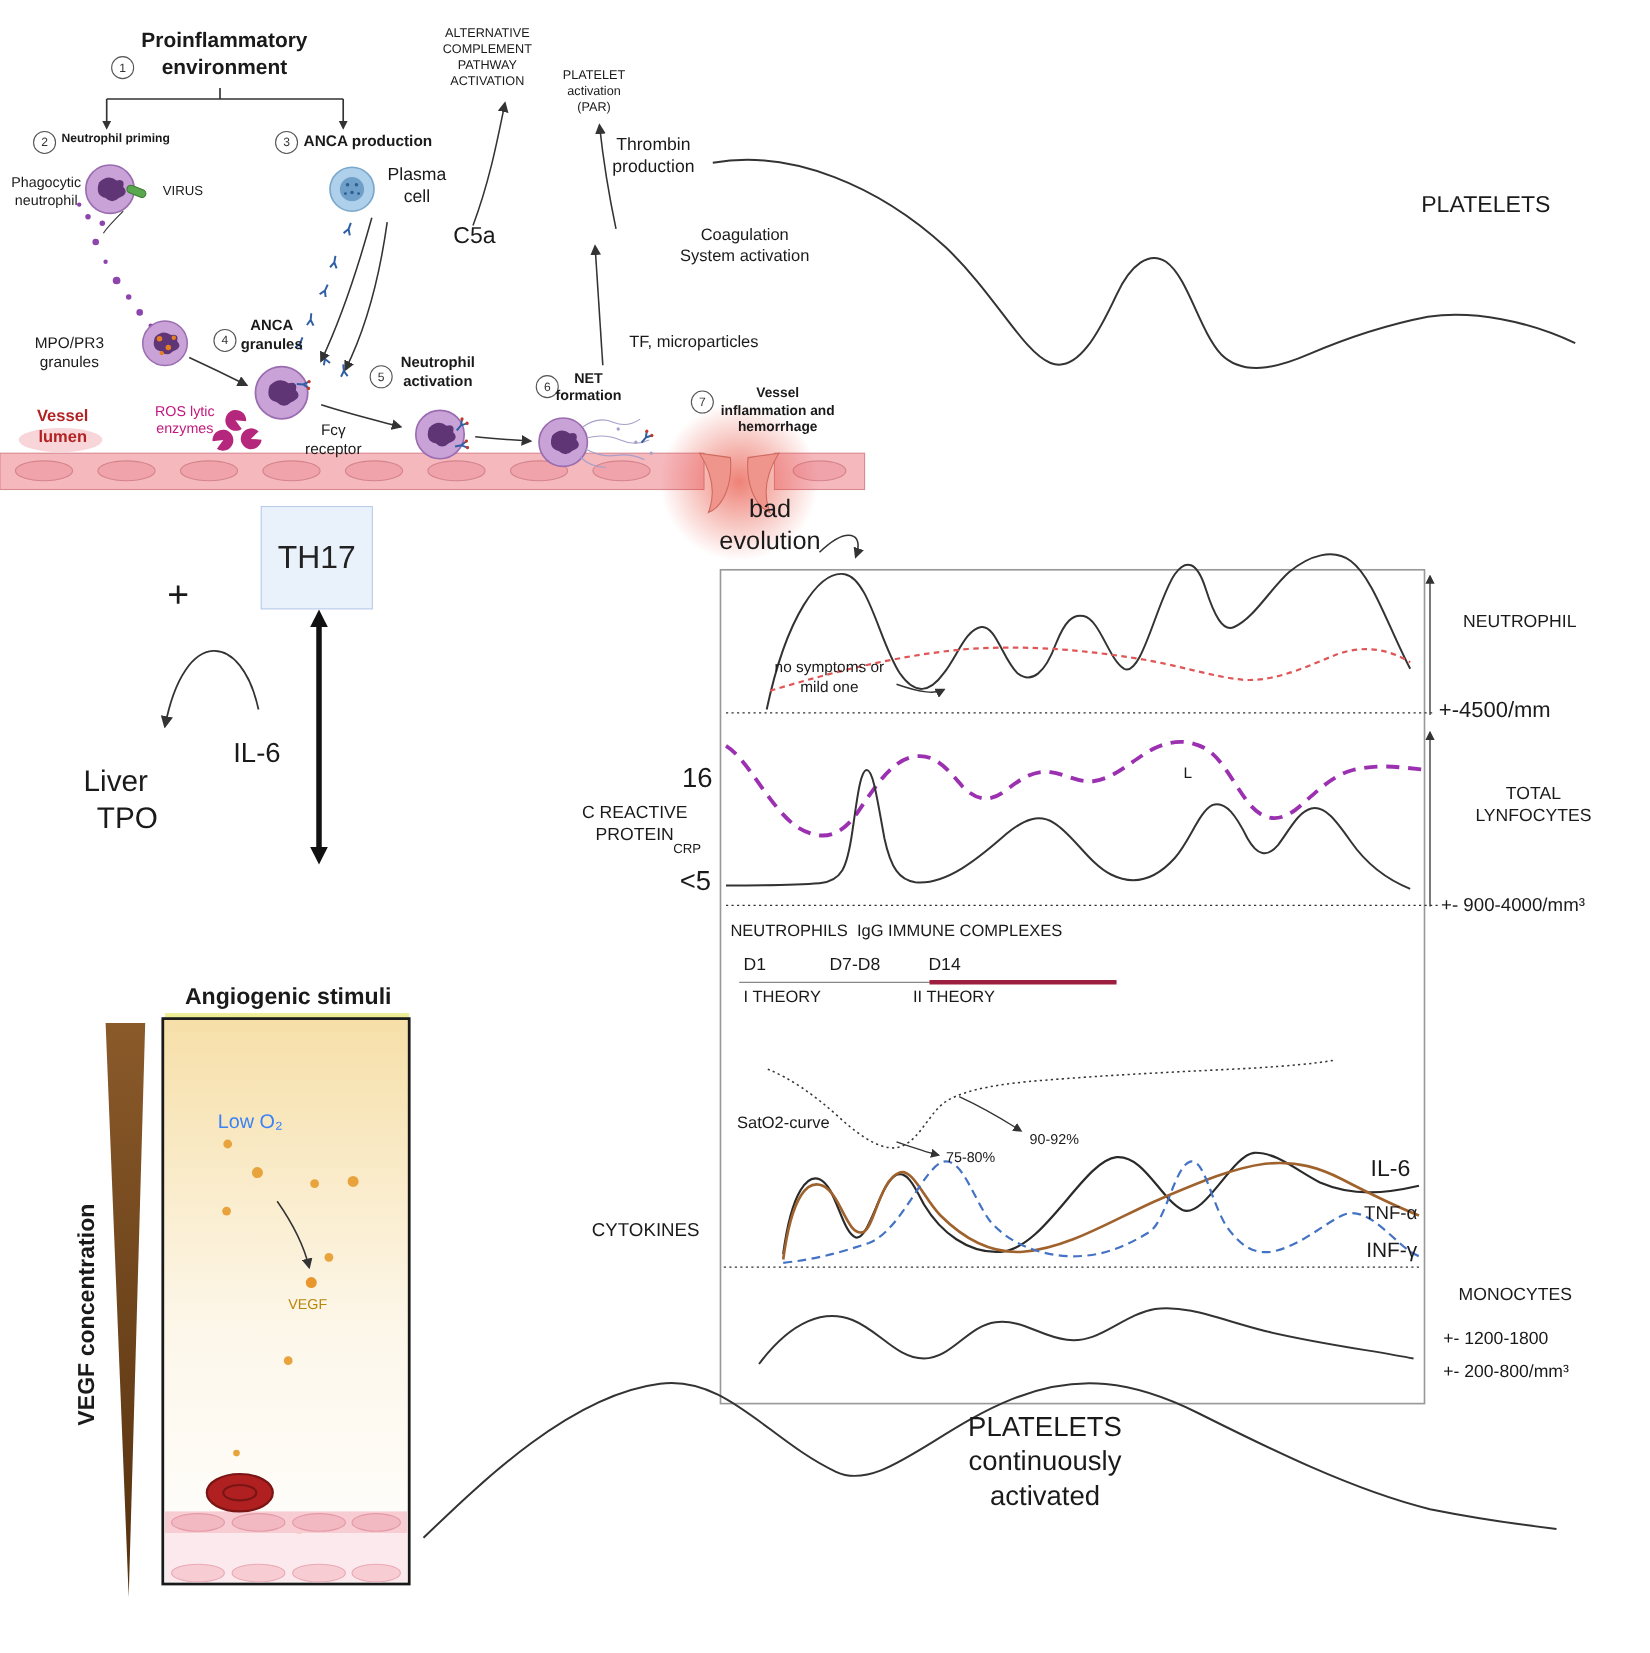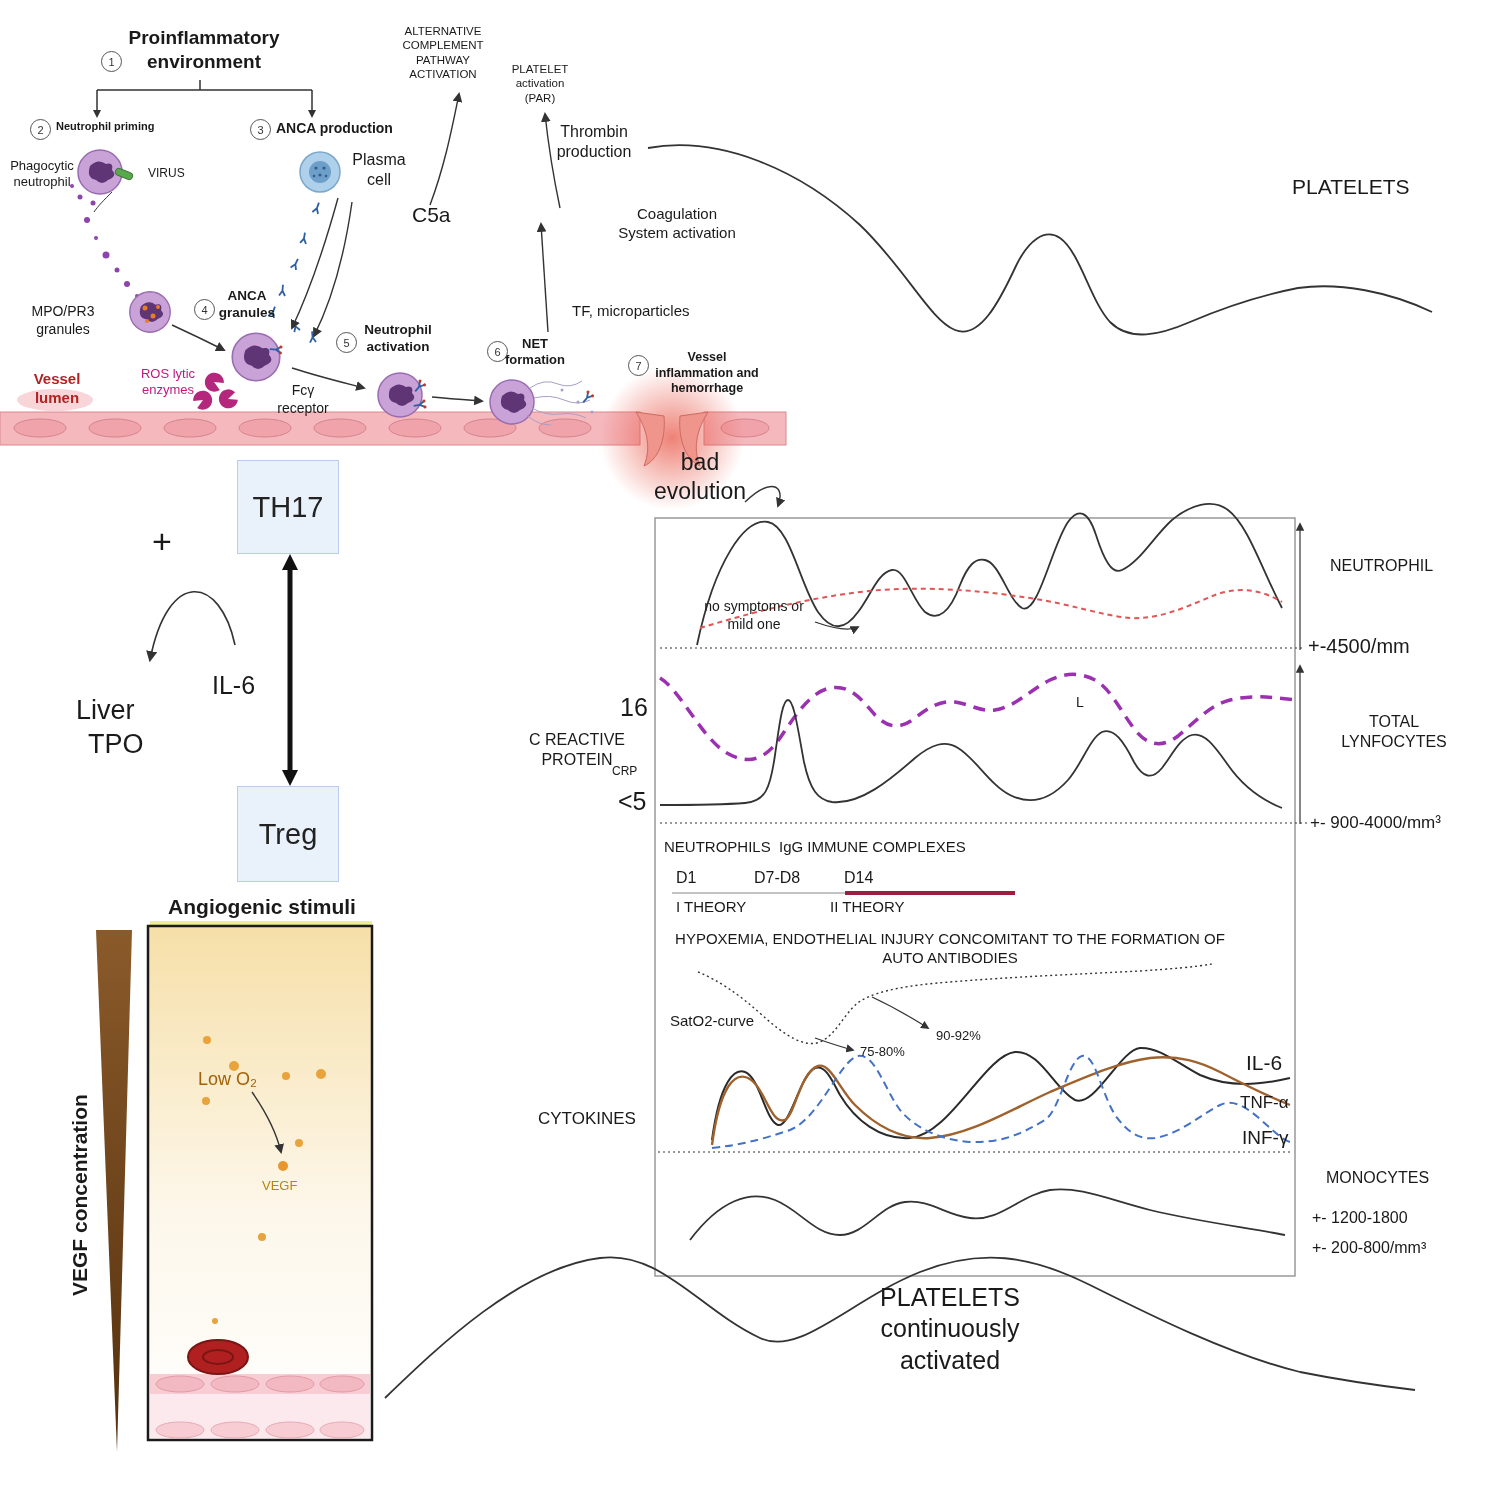--- a/index.html
+++ b/index.html
@@ -337,26 +337,23 @@
 <div class="t c" style="left:638px;top:448px;width:124px;font-size:23px">bad
 evolution</div>
 
 <div class="box" style="left:237px;top:460px;width:100px;height:92px;font-size:29px">
   <span>TH17</span>
 </div>
 <div class="t" style="left:152px;top:520px;font-size:34px">+</div>
 <div class="t" style="left:212px;top:670px;font-size:25px">IL-6</div>
 <div class="t" style="left:76px;top:694px;font-size:27px">Liver</div>
 <div class="t" style="left:88px;top:728px;font-size:27px">TPO</div>
-<div class="box" style="left:237px;top:786px;width:100px;height:94px;font-size:29px">
-  <span>Treg</span>
-</div>
 <div class="t c b" style="left:156px;top:894px;width:212px;font-size:21px">Angiogenic stimuli</div>
 <div class="t c b" style="left:-50px;top:1182px;width:260px;font-size:21px;transform:rotate(-90deg)">VEGF concentration</div>
-<div class="t" style="left:198px;top:1068px;font-size:18px;color:#a16207">Low O₂</div>
+<div class="t" style="left:198px;top:1008px;font-size:18px;color:#3b82f6">Low O₂</div>
 <div class="t gold" style="left:262px;top:1178px;font-size:13px">VEGF</div>
 
 <div class="t" style="left:1330px;top:556px;font-size:16px">NEUTROPHIL</div>
 <div class="t" style="left:1308px;top:634px;font-size:20px">+-4500/mm</div>
 <div class="t c" style="left:698px;top:598px;width:112px;font-size:14px">no symptoms or
 mild one</div>
 <div class="t" style="left:620px;top:692px;font-size:25px">16</div>
 <div class="t c" style="left:518px;top:730px;width:118px;font-size:16px">C REACTIVE
 PROTEIN</div>
 <div class="t" style="left:612px;top:764px;font-size:12px">CRP</div>
@@ -364,22 +361,20 @@
 <div class="t" style="left:1076px;top:694px;font-size:14px">L</div>
 <div class="t c" style="left:1338px;top:712px;width:112px;font-size:16px">TOTAL
 LYNFOCYTES</div>
 <div class="t" style="left:1310px;top:812px;font-size:17px">+- 900-4000/mm³</div>
 <div class="t" style="left:664px;top:838px;font-size:15px;white-space:pre">NEUTROPHILS  IgG IMMUNE COMPLEXES</div>
 <div class="t" style="left:676px;top:868px;font-size:16px">D1</div>
 <div class="t" style="left:754px;top:868px;font-size:16px">D7-D8</div>
 <div class="t" style="left:844px;top:868px;font-size:16px">D14</div>
 <div class="t" style="left:676px;top:898px;font-size:15px">I THEORY</div>
 <div class="t" style="left:830px;top:898px;font-size:15px">II THEORY</div>
-<div class="t c" style="left:660px;top:930px;width:580px;font-size:15px">HYPOXEMIA, ENDOTHELIAL INJURY CONCOMITANT TO THE FORMATION OF
-AUTO ANTIBODIES</div>
 <div class="t" style="left:670px;top:1012px;font-size:15px">SatO2-curve</div>
 <div class="t" style="left:860px;top:1044px;font-size:13px">75-80%</div>
 <div class="t" style="left:936px;top:1028px;font-size:13px">90-92%</div>
 <div class="t" style="left:538px;top:1108px;font-size:17px">CYTOKINES</div>
 <div class="t" style="left:1246px;top:1050px;font-size:21px">IL-6</div>
 <div class="t" style="left:1240px;top:1092px;font-size:17px">TNF-α</div>
 <div class="t" style="left:1242px;top:1126px;font-size:19px">INF-γ</div>
 <div class="t" style="left:1326px;top:1168px;font-size:16px">MONOCYTES</div>
 <div class="t" style="left:1312px;top:1208px;font-size:16px">+- 1200-1800</div>
 <div class="t" style="left:1312px;top:1238px;font-size:16px">+- 200-800/mm³</div>

